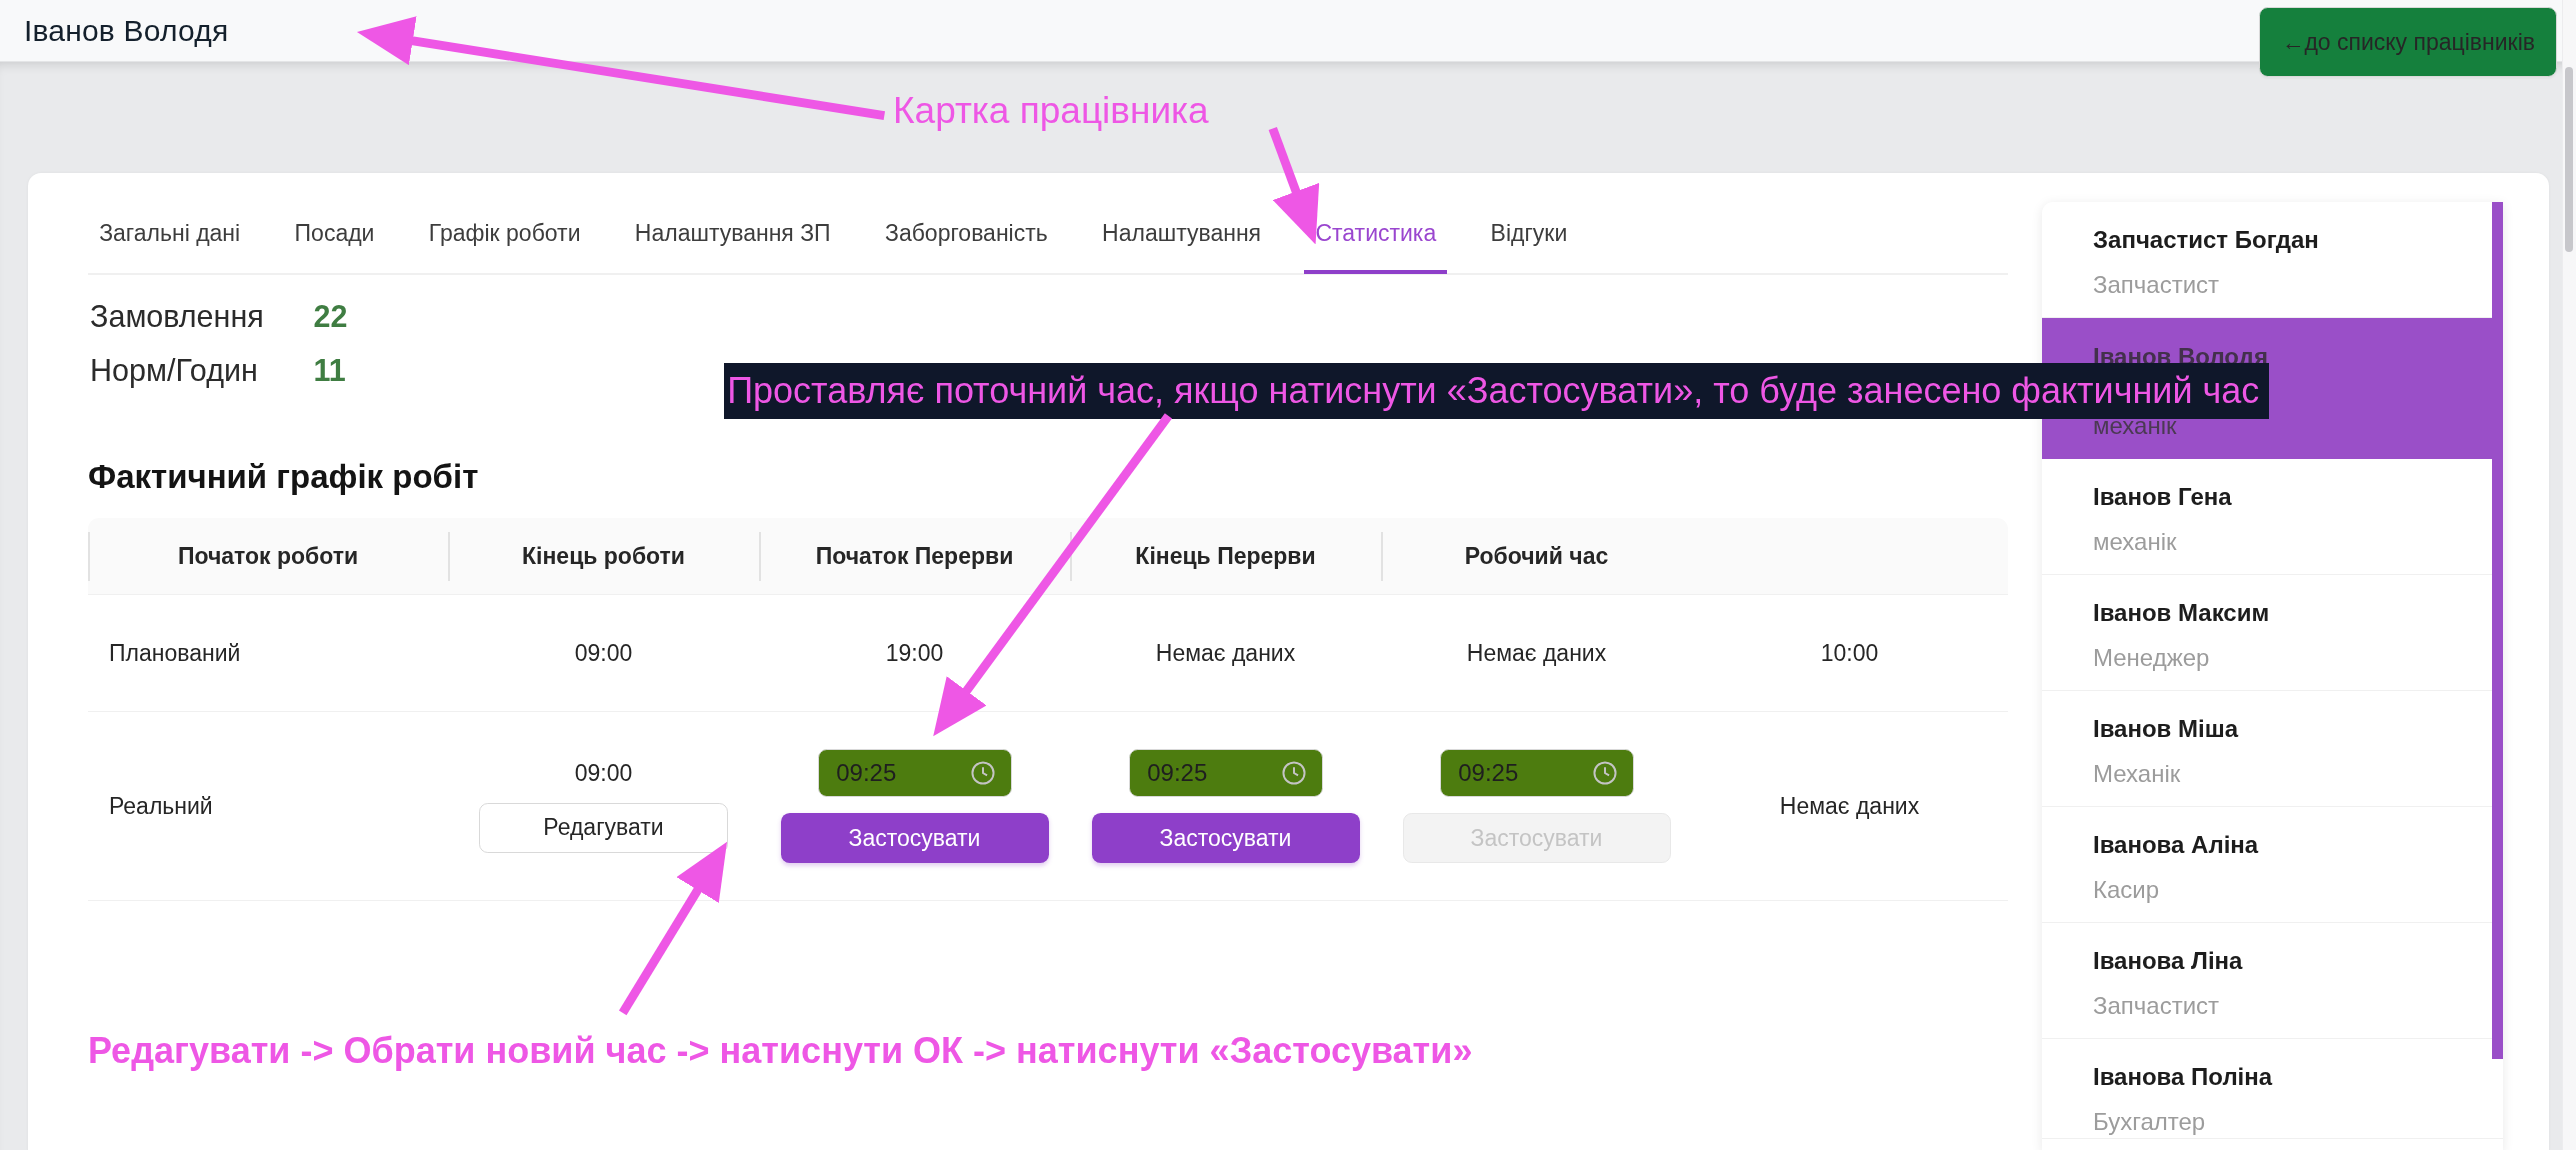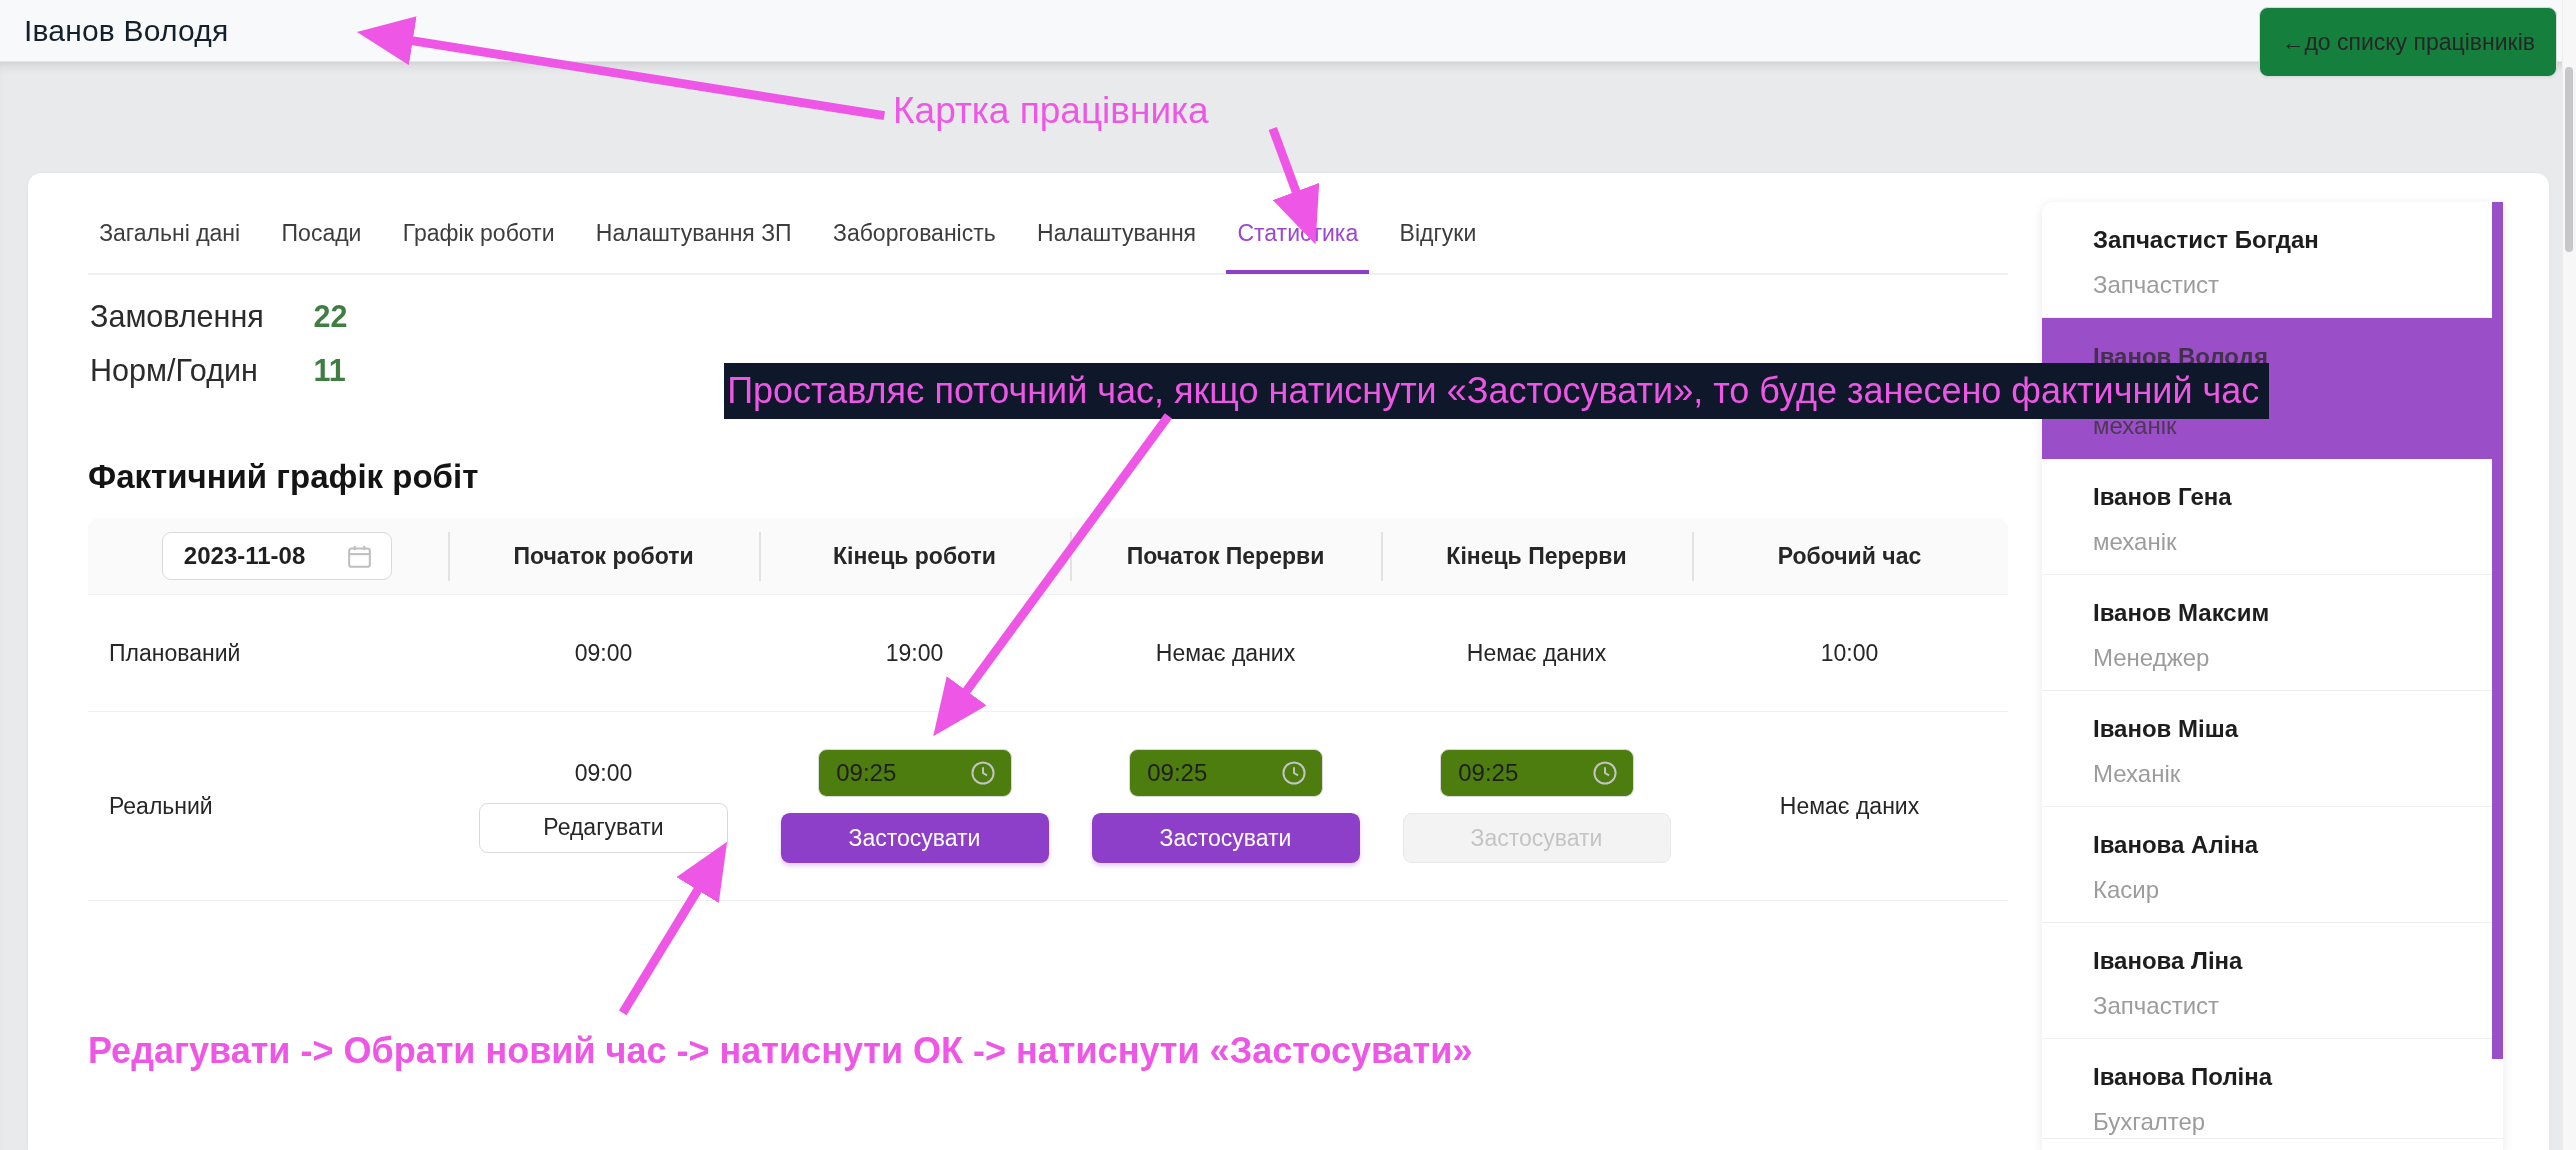--- a/index.html
+++ b/index.html
@@ -14,21 +14,21 @@
   .page-title{position:absolute;left:24px;top:14.4px;font-size:30px;font-weight:500;color:#14202c;letter-spacing:0.2px;}
   .back-btn{position:absolute;right:19px;top:7.2px;height:44px;display:flex;align-items:center;
     padding:12px 21px;background:#15803d;border:1.6px solid #d9d9d9;border-radius:8.8px;
     font-size:23px;color:#262626;box-shadow:0 1.6px 1.6px rgba(0,0,0,.03);cursor:pointer;}
   
   .content{position:absolute;left:0;top:61px;width:2576px;height:1090px;background:#e9eaec;
     box-shadow:inset 0 9.6px 11.2px -7.2px rgba(0,0,0,.15);}
   .main-card{position:absolute;left:28px;top:112px;width:2521px;height:978px;background:#fff;
     border-radius:13px 13px 0 0;z-index:10;box-shadow:0 0.8px 3.2px rgba(0,0,0,.05);}
   
-  .tabs{position:absolute;left:60px;top:45px;display:flex;gap:19px;z-index:2;}
+  .tabs{position:absolute;left:60px;top:45px;display:flex;gap:32px;z-index:2;}
   .tab{font-size:23px;color:#3d3d3d;padding:0 11.2px 21px 11.2px;line-height:30.5px;cursor:pointer;border-bottom:4px solid transparent;}
   .tab.active{color:#9a46cf;border-bottom-color:#8e3fc9;}
   .tabs-baseline{position:absolute;left:60px;top:100px;width:1920px;height:1.6px;background:#f0f0f0;}
   
   .stats{position:absolute;left:62px;top:126px;}
   .stat-row{display:flex;align-items:baseline;margin-bottom:18.5px;}
   .stat-label{font-size:30.5px;color:#2b2b2b;width:201px;}
   .stat-value{font-size:30.5px;font-weight:700;color:#3f7d42;margin-left:22.5px;}
   
   .section-title{position:absolute;left:60px;top:285px;font-size:33px;font-weight:700;color:#141414;}
@@ -114,31 +114,20 @@
         <div class="stat-row">
           <span class="stat-label">Норм/Годин</span>
           <span class="stat-value">11</span>
         </div>
       </div>
 
       <div class="section-title">Фактичний графік робіт</div>
 
       <div class="sched">
         <div class="grid6 sched-head">
-          <div class="hcell">
-            <div class="date-box">
-              <span>2023-11-08</span>
-              <svg class="icon-svg" width="27" height="27" viewBox="0 0 34 34" fill="none" stroke="#bfbfbf" stroke-width="2.6">
-                <rect x="4" y="7" width="26" height="23" rx="3"></rect>
-                  <line x1="4" y1="14" x2="30" y2="14"></line>
-                <line x1="11" y1="3.5" x2="11" y2="9"></line>
-                  <line x1="23" y1="3.5" x2="23" y2="9"></line>
-              </svg>
-            </div>
-          </div>
           <div class="hcell sep">Початок роботи</div>
           <div class="hcell sep">Кінець роботи</div>
           <div class="hcell sep">Початок Перерви</div>
           <div class="hcell sep">Кінець Перерви</div>
           <div class="hcell sep">Робочий час</div>
         </div>
 
         <div class="grid6 srow planned">
           <div class="rcell left">Планований</div>
           <div class="rcell">09:00</div>

